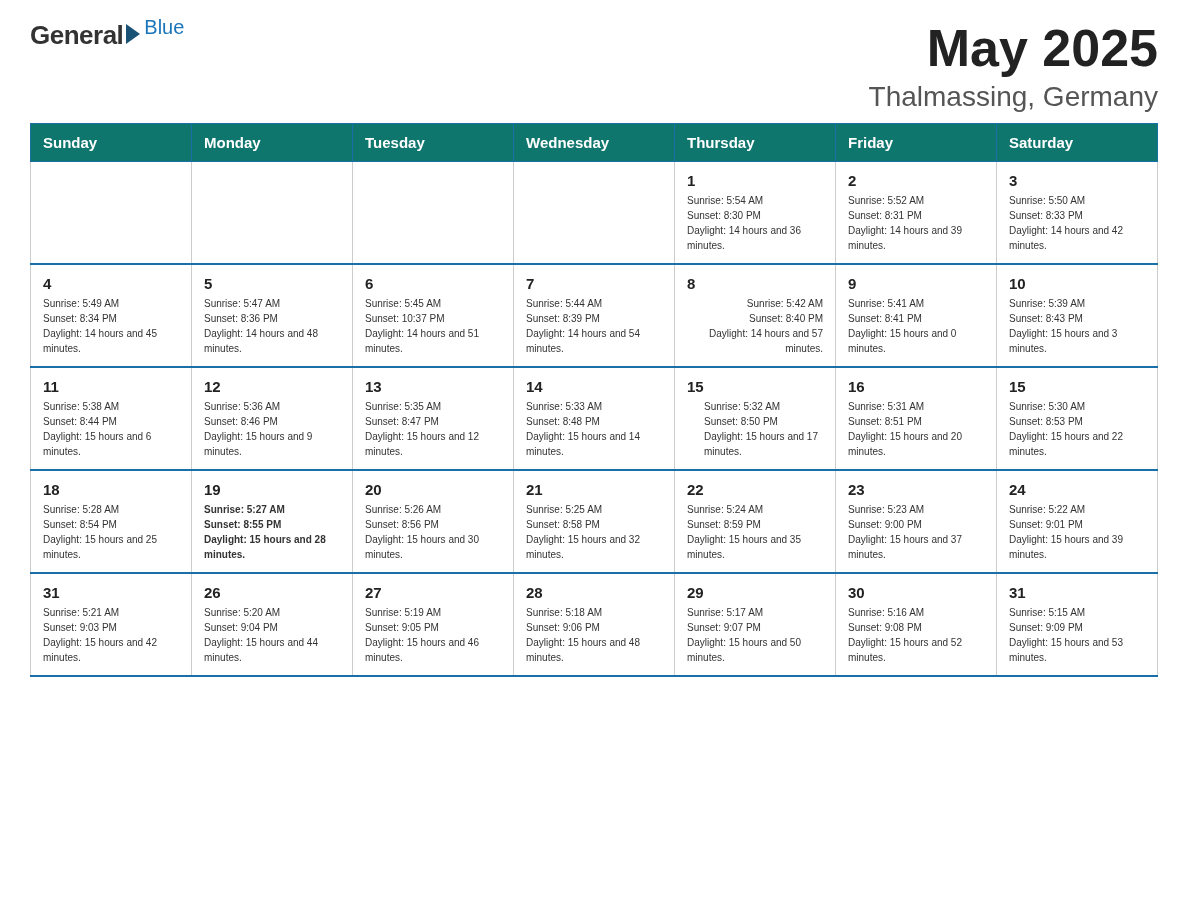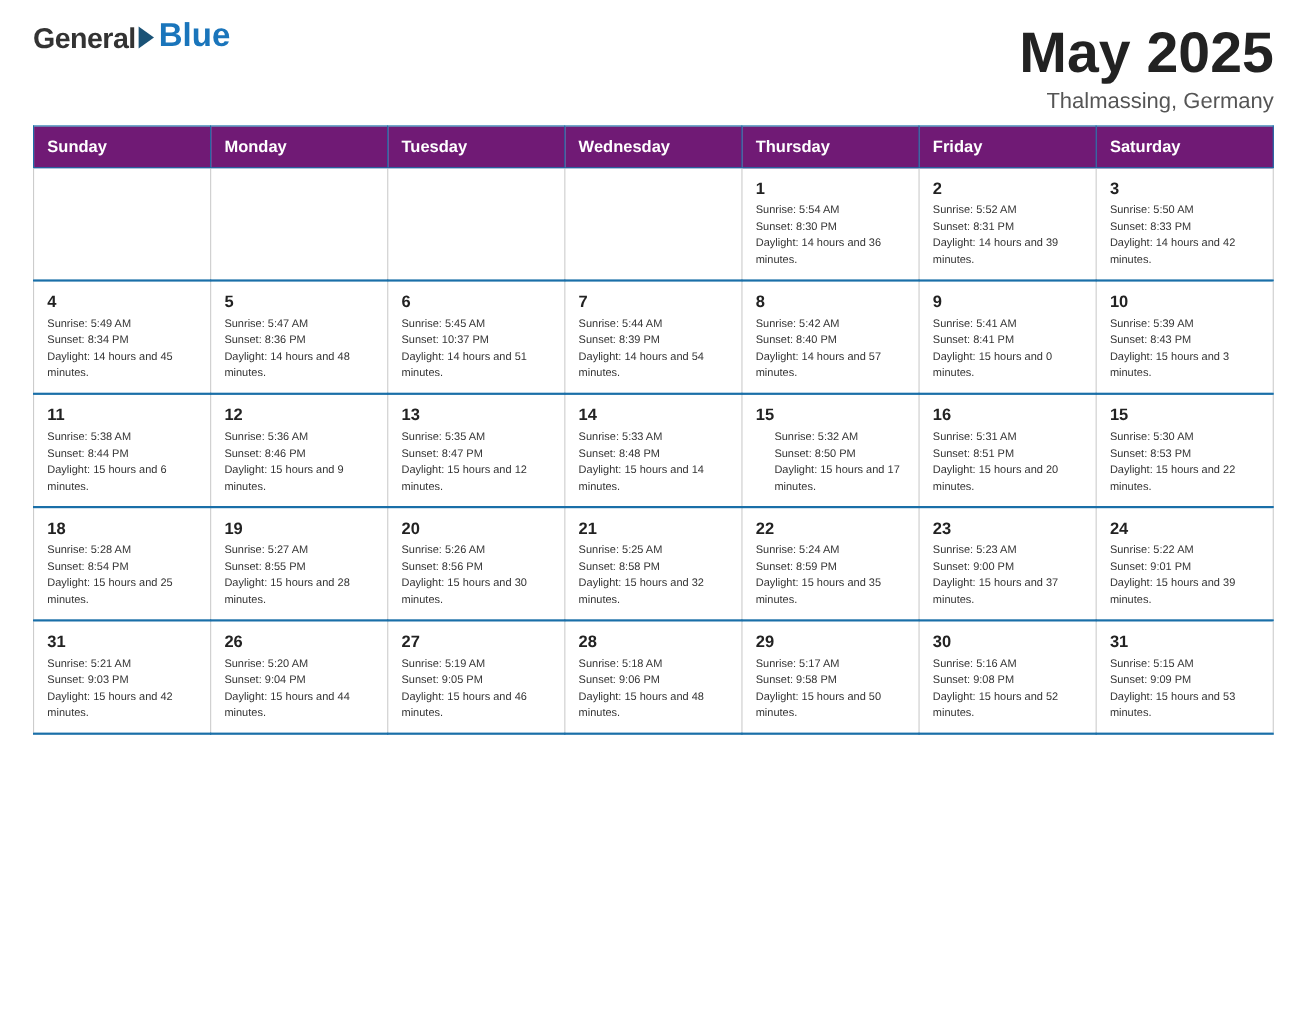--- a/index.html
+++ b/index.html
@@ -34,47 +34,47 @@
     .logo-triangle {
       width: 0;
       height: 0;
       border-left: 14px solid #1a5276;
       border-top: 10px solid transparent;
       border-bottom: 10px solid transparent;
       margin-left: 3px;
       margin-top: -4px;
     }
     .logo-blue {
-      font-size: 30px;
-      font-weight: bold;
+      font-size: 20px;
+      font-weight: normal;
       color: #1a75bb;
       margin-top: -4px;
       padding-left: 4px;
     }
     .title-section {
       text-align: right;
     }
     .month-title {
       font-size: 52px;
       font-weight: bold;
       color: #222;
       line-height: 1.1;
     }
     .location {
-      font-size: 20px;
+      font-size: 28px;
       color: #555;
       margin-top: 4px;
     }
     .calendar-table {
       width: 100%;
       border-collapse: collapse;
       margin-top: 10px;
     }
     .calendar-table thead tr {
-      background-color: #701a75;
+      background-color: #0f766e;
     }
     .calendar-table thead th {
       color: #fff;
       font-size: 15px;
       font-weight: bold;
       padding: 10px 12px;
       text-align: left;
       border: 1px solid #1a6fa8;
     }
     .calendar-table tbody tr {
@@ -179,21 +179,21 @@
 Daylight: 14 hours and 51 minutes.</div>
         </td>
         <td>
           <span class="day-number">7</span>
           <div class="day-info" style="white-space: pre-line;">Sunrise: 5:44 AM
 Sunset: 8:39 PM
 Daylight: 14 hours and 54 minutes.</div>
         </td>
         <td>
           <span class="day-number">8</span>
-          <div class="day-info" style="white-space: pre-line;">Sunrise: 5:42 AM
+          <div class="day-info" style="white-space: pre-line; text-align: right;">Sunrise: 5:42 AM
 Sunset: 8:40 PM
 Daylight: 14 hours and 57 minutes.</div>
         </td>
         <td>
           <span class="day-number">9</span>
           <div class="day-info" style="white-space: pre-line;">Sunrise: 5:41 AM
 Sunset: 8:41 PM
 Daylight: 15 hours and 0 minutes.</div>
         </td>
         <td>
@@ -249,21 +249,21 @@
       </tr>
       <tr>
         <td>
           <span class="day-number">18</span>
           <div class="day-info" style="white-space: pre-line;">Sunrise: 5:28 AM
 Sunset: 8:54 PM
 Daylight: 15 hours and 25 minutes.</div>
         </td>
         <td>
           <span class="day-number">19</span>
-          <div class="day-info" style="white-space: pre-line;">Sunrise: 5:27 AM
+          <div class="day-info" style="white-space: pre-line; font-weight: bold;">Sunrise: 5:27 AM
 Sunset: 8:55 PM
 Daylight: 15 hours and 28 minutes.</div>
         </td>
         <td>
           <span class="day-number">20</span>
           <div class="day-info" style="white-space: pre-line;">Sunrise: 5:26 AM
 Sunset: 8:56 PM
 Daylight: 15 hours and 30 minutes.</div>
         </td>
         <td>
@@ -312,21 +312,21 @@
         </td>
         <td>
           <span class="day-number">28</span>
           <div class="day-info" style="white-space: pre-line;">Sunrise: 5:18 AM
 Sunset: 9:06 PM
 Daylight: 15 hours and 48 minutes.</div>
         </td>
         <td>
           <span class="day-number">29</span>
           <div class="day-info" style="white-space: pre-line;">Sunrise: 5:17 AM
-Sunset: 9:58 PM
+Sunset: 9:07 PM
 Daylight: 15 hours and 50 minutes.</div>
         </td>
         <td>
           <span class="day-number">30</span>
           <div class="day-info" style="white-space: pre-line;">Sunrise: 5:16 AM
 Sunset: 9:08 PM
 Daylight: 15 hours and 52 minutes.</div>
         </td>
         <td>
           <span class="day-number">31</span>

